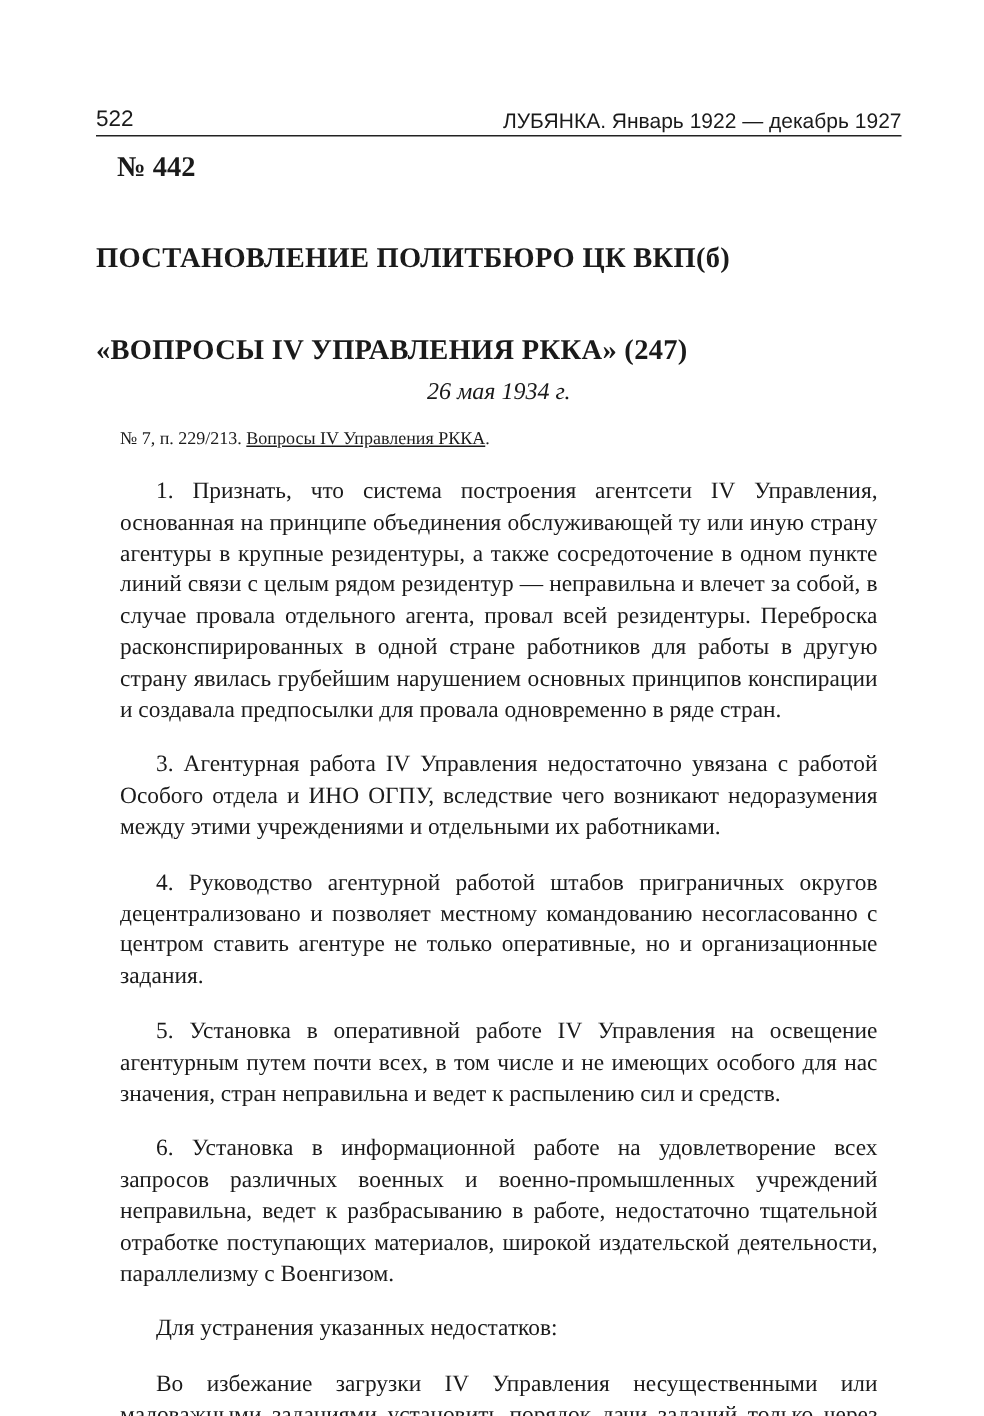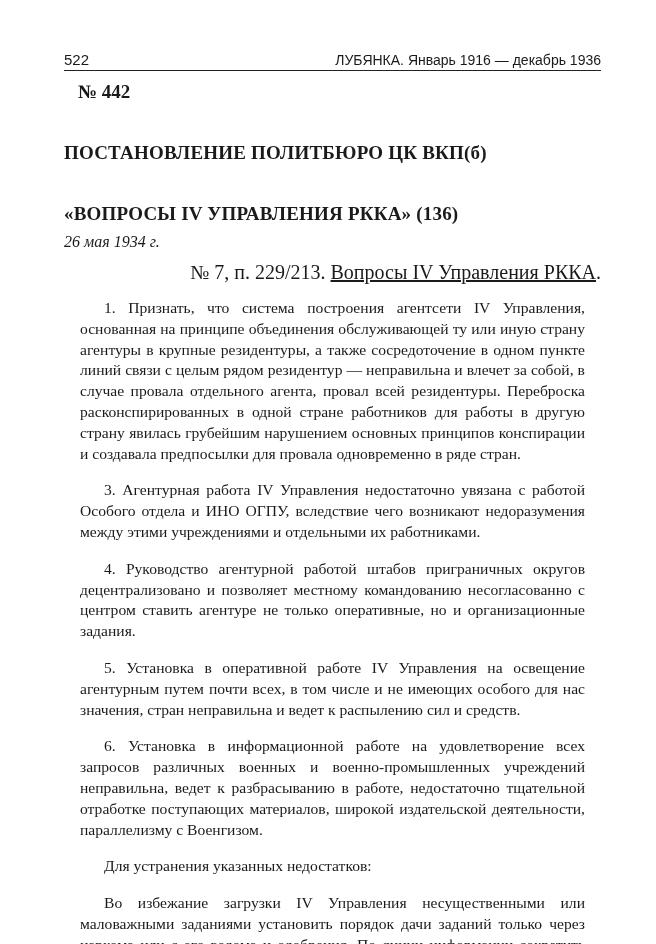--- a/index.html
+++ b/index.html
@@ -1,46 +1,46 @@
 <!DOCTYPE html>
 <html><head>
 <meta charset="utf-8">
 <style>
   html, body { margin: 0; padding: 0; background: #ffffff; }
   body { width: 656px; height: 944px; position: relative; overflow: hidden; color: #1a1a1a; }
   .page { position: absolute; left: 64px; top: 52px; width: 537px; }
   .running-head { display: flex; justify-content: space-between; align-items: flex-end;
     font-family: "Liberation Sans", sans-serif; font-size: 14px; line-height: 16px;
     border-bottom: 1.6px solid #222; padding-bottom: 2px; }
-  .running-head .pnum { font-size: 15px; }
+  .running-head .pnum { font-size: 15px; margin-top: 20px; }
   .doc-num { font-family: "Liberation Serif", serif; font-weight: bold; font-size: 19px;
     line-height: 21px; margin-top: 10px; padding-left: 14px; }
   .doc-title { font-family: "Liberation Serif", serif; font-weight: bold; font-size: 19px;
     line-height: 21px; letter-spacing: 0.2px; margin-top: 40px; }
   .doc-date { font-family: "Liberation Serif", serif; font-style: italic; font-size: 16px;
-    line-height: 20px; margin-top: 8px; }
-  .ref { font-family: "Liberation Serif", serif; font-size: 20px; line-height: 20px;
-    margin-top: 10px; padding-left: 16px; text-align: right; }
+    line-height: 20px; margin-top: 8px; text-align: center; }
+  .ref { font-family: "Liberation Serif", serif; font-size: 12px; line-height: 20px;
+    margin-top: 10px; padding-left: 16px; }
   .ref u { text-decoration: underline; }
   .body { margin-top: 9px; font-family: "Liberation Serif", serif; font-size: 15.6px;
     line-height: 20.8px; text-align: justify; }
   .body p { margin: 16px; text-indent: 24px; hyphens: manual; }
 </style>
 </head>
 <body>
 
 <div class="page">
   <div class="running-head">
     <span class="pnum">522</span>
-    <span>ЛУБЯНКА. Январь 1916 — декабрь 1936</span>
+    <span>ЛУБЯНКА. Январь 1922 — декабрь 1927</span>
   </div>
 
   <div class="doc-num">№ 442</div>
   <div class="doc-title">ПОСТАНОВЛЕНИЕ ПОЛИТБЮРО ЦК ВКП(б)</div>
-  <div class="doc-title">«ВОПРОСЫ IV УПРАВЛЕНИЯ РККА» (136)</div>
+  <div class="doc-title">«ВОПРОСЫ IV УПРАВЛЕНИЯ РККА» (247)</div>
 
   <div class="doc-date">26 мая 1934 г.</div>
 
   <div class="ref"><span>№ 7, п. 229/213. </span><u>Вопросы IV Управления РККА</u><span>.</span></div>
 
   <div class="body">
     <p>1. Признать, что система построения агентсети IV Управления, основанная на принципе объединения обслуживающей ту или иную страну агентуры в крупные резидентуры, а также сосредоточение в одном пункте линий связи с целым рядом резидентур — неправильна и влечет за собой, в случае провала отдельного агента, провал всей резидентуры. Переброска расконспирированных в одной стране работников для работы в другую страну явилась грубейшим нарушением основных принципов конспирации и создавала предпосылки для провала одновременно в ряде стран.</p>
     <p>3. Агентурная работа IV Управления недостаточно увязана с работой Особого отдела и ИНО ОГПУ, вследствие чего возникают недоразумения между этими учреждениями и отдельными их работниками.</p>
     <p>4. Руководство агентурной работой штабов приграничных округов децентрализовано и позволяет местному командованию несогласованно с центром ставить агентуре не только оперативные, но и организационные задания.</p>
     <p>5. Установка в оперативной работе IV Управления на освещение агентурным путем почти всех, в том числе и не имеющих особого для нас значения, стран неправильна и ведет к распылению сил и средств.</p>

